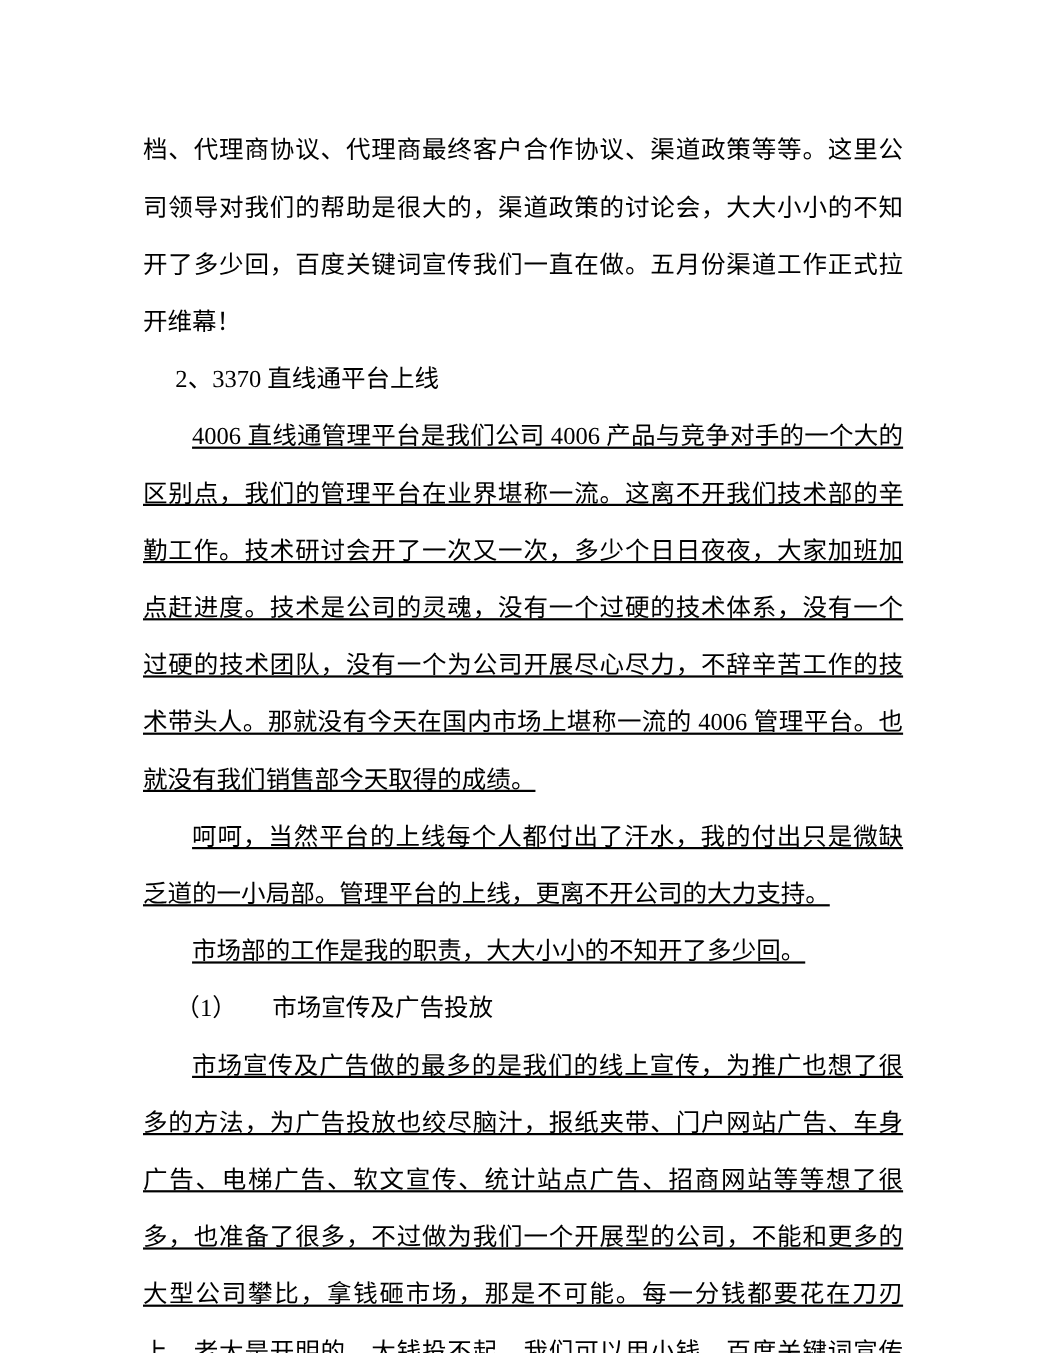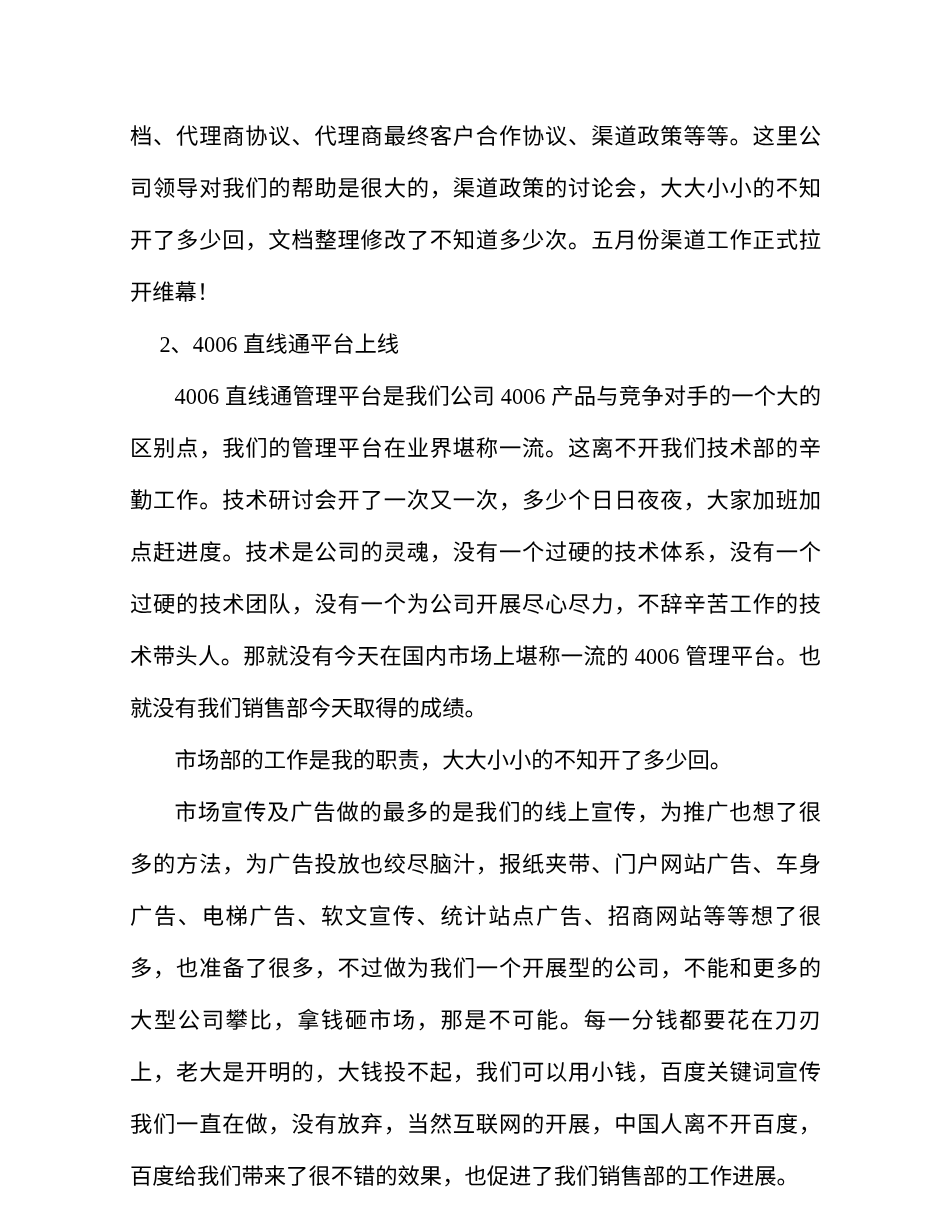--- a/index.html
+++ b/index.html
@@ -48,48 +48,51 @@
   }
 
   
   .para.continuation {
     text-indent: 0;
   }
 
   
   .para.body {
     text-indent: 2em;
+    text-decoration: underline;
   }
 
   
   .para.heading {
     text-indent: 1.32em;
   }
 
   
   .tab-gap {
     display: inline-block;
     width: 1.45em;
   }
 </style>
 </head>
 <body>
 
 <div class="page">
 
   <div class="text-column">
 
-    <p class="para continuation">档、代理商协议、代理商最终客户合作协议、渠道政策等等。这里公司领导对我们的帮助是很大的，渠道政策的讨论会，大大小小的不知开了多少回，文档整理修改了不知道多少次。五月份渠道工作正式拉开维幕！</p>
+    <p class="para continuation">档、代理商协议、代理商最终客户合作协议、渠道政策等等。这里公司领导对我们的帮助是很大的，渠道政策的讨论会，大大小小的不知开了多少回，百度关键词宣传我们一直在做。五月份渠道工作正式拉开维幕！</p>
 
-    <p class="para heading">2、4006 直线通平台上线</p>
+    <p class="para heading">2、3370 直线通平台上线</p>
 
     <p class="para body">4006 直线通管理平台是我们公司 4006 产品与竞争对手的一个大的区别点，我们的管理平台在业界堪称一流。这离不开我们技术部的辛勤工作。技术研讨会开了一次又一次，多少个日日夜夜，大家加班加点赶进度。技术是公司的灵魂，没有一个过硬的技术体系，没有一个过硬的技术团队，没有一个为公司开展尽心尽力，不辞辛苦工作的技术带头人。那就没有今天在国内市场上堪称一流的 4006 管理平台。也就没有我们销售部今天取得的成绩。</p>
 
+    <p class="para body">呵呵，当然平台的上线每个人都付出了汗水，我的付出只是微缺乏道的一小局部。管理平台的上线，更离不开公司的大力支持。</p>
 
 
     <p class="para body">市场部的工作是我的职责，大大小小的不知开了多少回。</p>
 
+    <p class="para heading"><span>（1）</span><span class="tab-gap"></span><span>市场宣传及广告投放</span></p>
 
     <p class="para body">市场宣传及广告做的最多的是我们的线上宣传，为推广也想了很多的方法，为广告投放也绞尽脑汁，报纸夹带、门户网站广告、车身广告、电梯广告、软文宣传、统计站点广告、招商网站等等想了很多，也准备了很多，不过做为我们一个开展型的公司，不能和更多的大型公司攀比，拿钱砸市场，那是不可能。每一分钱都要花在刀刃上，老大是开明的，大钱投不起，我们可以用小钱，百度关键词宣传我们一直在做，没有放弃，当然互联网的开展，中国人离不开百度，百度给我们带来了很不错的效果，也促进了我们销售部的工作进展。</p>
 
   </div>
 
 </div>
 
 </body></html>

